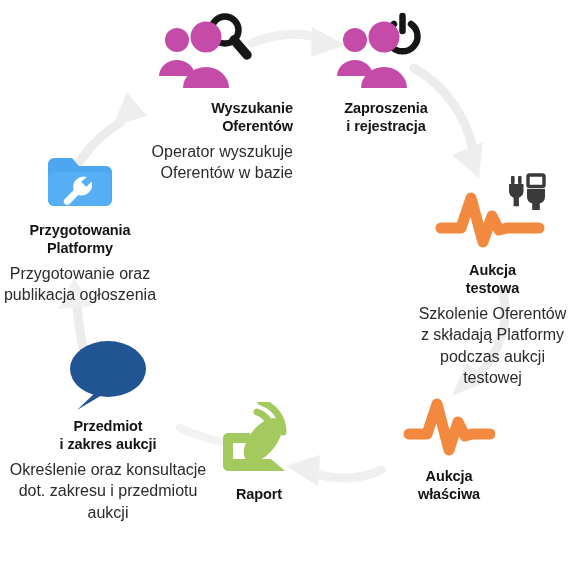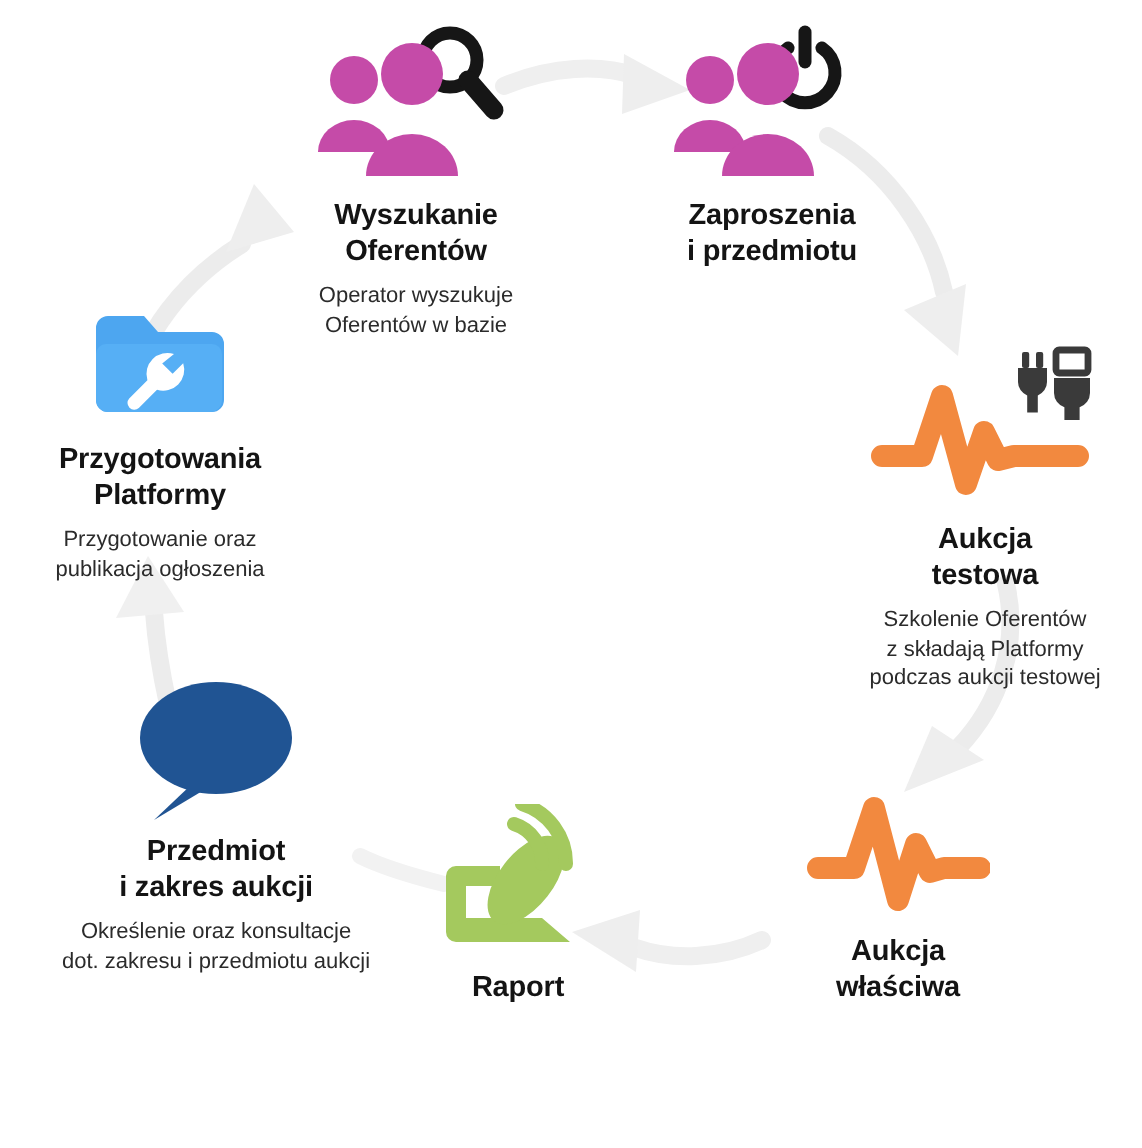--- a/index.html
+++ b/index.html
@@ -20,27 +20,27 @@
   .node .icon-wrap{
     position:relative;height:90px;
     display:flex;align-items:flex-end;justify-content:center;
   }
   .node .title{
     font-weight:bold;font-size:14.5px;color:#141414;
     line-height:1.22;letter-spacing:-0.1px;margin-top:4px;
     white-space:pre-line;
   }
   .node .caption{
-    font-size:11px;color:#2b2b2b;line-height:1.32;margin-top:6px;
+    font-size:16px;color:#2b2b2b;line-height:1.32;margin-top:6px;
     white-space:pre-line;
   }
 
   
   #node-platform{left:-6px;top:134px;width:172px;}
-  #node-search{left:123px;top:6px;width:170px;}
+  #node-search{left:123px;top:6px;width:170px;text-align:right;}
   #node-invite{left:300px;top:6px;width:172px;}
   #node-testauction{left:414px;top:168px;width:157px;}
   #node-realauction{left:345px;top:374px;width:208px;}
   #node-report{left:169px;top:400px;width:180px;}
   #node-subject{left:-3px;top:330px;width:222px;}
 
   #node-platform .icon-wrap,
   #node-subject .icon-wrap{height:84px;}
   #node-report .icon-wrap{height:82px;}
 
@@ -150,21 +150,21 @@
           <path d="M9,66 a18,16 0 0 1 36,0 Z"></path>
         </g>
 
         <g fill="#c54ba8">
           <circle cx="56" cy="27" r="15.5"></circle>
           <path d="M33,78 a23,21 0 0 1 46,0 Z"></path>
         </g>
       </svg>
     </div>
     <div class="title">Zaproszenia
-i przedmiotu</div>
+i rejestracja</div>
   </div>
 
   <div class="node" id="node-testauction">
     <div class="icon-wrap">
       <svg class="icon-svg" width="116" height="88" viewBox="0 0 116 88">
 
         <g fill="#3a3a3a">
 
           <rect x="76" y="6" width="3.6" height="8" rx="1"></rect>
           <rect x="83" y="6" width="3.6" height="8" rx="1"></rect>

